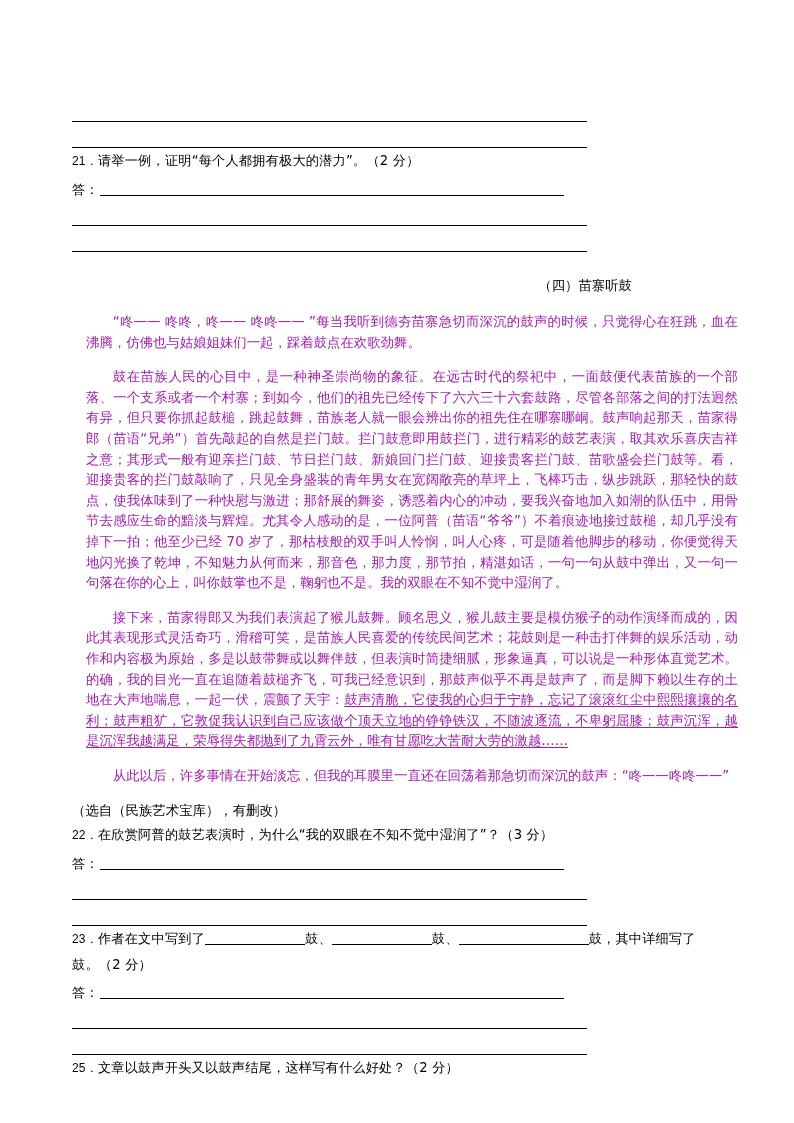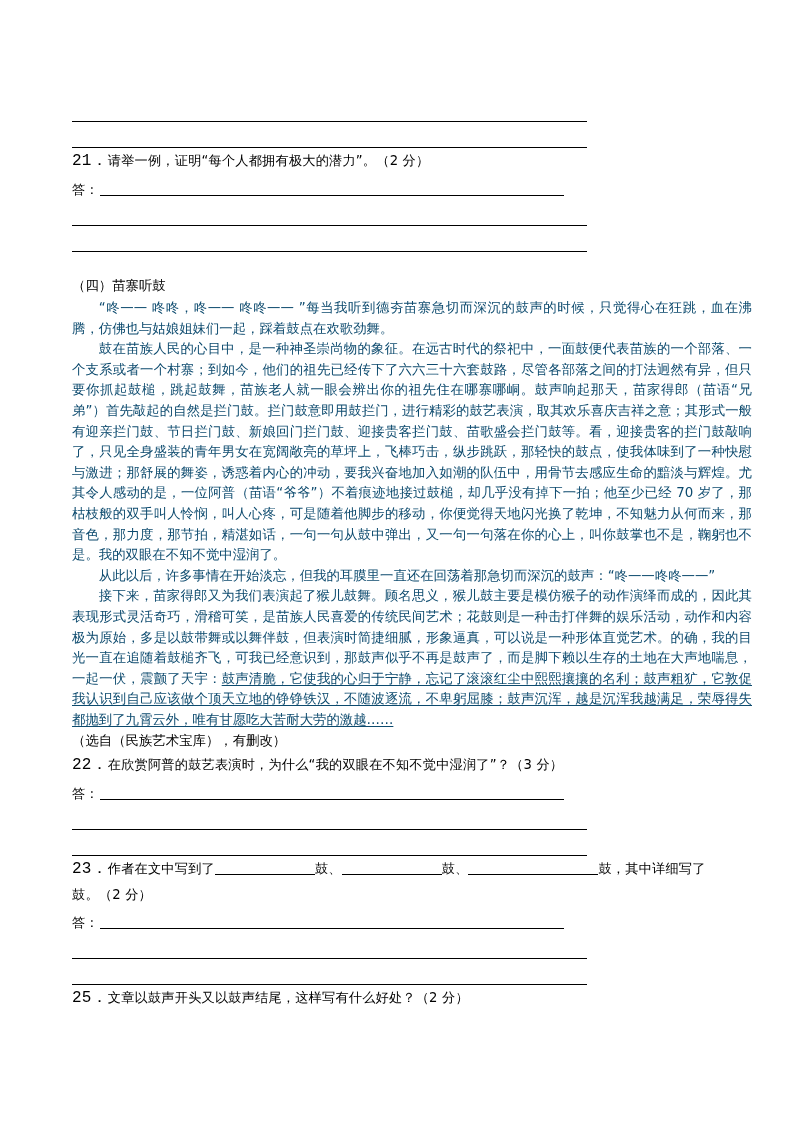--- a/index.html
+++ b/index.html
@@ -36,22 +36,22 @@
 
   
   .q-line {
     font-size: 13.2px;
     line-height: 25px;
     color: #000;
     white-space: nowrap;
     letter-spacing: 0.2px;
   }
   .q-num {
-    font-family: Liberation Mono, monospace;
-    font-size: 16px;
+    font-family: Liberation Sans, sans-serif;
+    font-size: 12px;
   }
   .ans-row {
     display: flex;
     align-items: flex-end;
     height: 26px;
   }
   .ans-label {
     font-size: 13.2px;
     line-height: 20px;
     padding-right: 2px;
@@ -59,34 +59,34 @@
   }
   .ans-rule {
     border-bottom: 1.6px solid #000;
     height: 0;
     position: relative;
     top: -4px;
   }
 
   
   .passage-title {
-    text-align: left;
+    text-align: right;
     font-size: 13.4px;
     line-height: 24px;
     margin-top: 22px;
     padding-right: 120px;
   }
   .para {
     font-size: 13.4px;
     line-height: 20.6px;
     text-align: justify;
     text-justify: inter-character;
     text-align-last: left;
-    color: #0c4a6e;
-    margin: 0;
+    color: #a21caf;
+    margin: 14px;
   }
   .para.indent {
     text-indent: 2em;
   }
   .u-line {
     text-decoration: underline;
     text-underline-offset: 2px;
   }
   .source {
     font-size: 13.4px;
@@ -128,23 +128,23 @@
     <div class="rule-row">
       <div class="rule-line" style="width:515px"></div>
     </div>
 
     <div class="passage-title">（四）苗寨听鼓</div>
 
     <div class="para indent">“咚—— 咚咚，咚—— 咚咚—— ”每当我听到德夯苗寨急切而深沉的鼓声的时候，只觉得心在狂跳，血在沸腾，仿佛也与姑娘姐妹们一起，踩着鼓点在欢歌劲舞。</div>
 
     <div class="para indent">鼓在苗族人民的心目中，是一种神圣崇尚物的象征。在远古时代的祭祀中，一面鼓便代表苗族的一个部落、一个支系或者一个村寨；到如今，他们的祖先已经传下了六六三十六套鼓路，尽管各部落之间的打法迥然有异，但只要你抓起鼓槌，跳起鼓舞，苗族老人就一眼会辨出你的祖先住在哪寨哪峒。鼓声响起那天，苗家得郎（苗语“兄弟”）首先敲起的自然是拦门鼓。拦门鼓意即用鼓拦门，进行精彩的鼓艺表演，取其欢乐喜庆吉祥之意；其形式一般有迎亲拦门鼓、节日拦门鼓、新娘回门拦门鼓、迎接贵客拦门鼓、苗歌盛会拦门鼓等。看，迎接贵客的拦门鼓敲响了，只见全身盛装的青年男女在宽阔敞亮的草坪上，飞棒巧击，纵步跳跃，那轻快的鼓点，使我体味到了一种快慰与激进；那舒展的舞姿，诱惑着内心的冲动，要我兴奋地加入如潮的队伍中，用骨节去感应生命的黯淡与辉煌。尤其令人感动的是，一位阿普（苗语“爷爷”）不着痕迹地接过鼓槌，却几乎没有掉下一拍；他至少已经 70 岁了，那枯枝般的双手叫人怜悯，叫人心疼，可是随着他脚步的移动，你便觉得天地闪光换了乾坤，不知魅力从何而来，那音色，那力度，那节拍，精湛如话，一句一句从鼓中弹出，又一句一句落在你的心上，叫你鼓掌也不是，鞠躬也不是。我的双眼在不知不觉中湿润了。</div>
 
+    <div class="para indent"><span>接下来，苗家得郎又为我们表演起了猴儿鼓舞。顾名思义，猴儿鼓主要是模仿猴子的动作演绎而成的，因此其表现形式灵活奇巧，滑稽可笑，是苗族人民喜爱的传统民间艺术；花鼓则是一种击打伴舞的娱乐活动，动作和内容极为原始，多是以鼓带舞或以舞伴鼓，但表演时简捷细腻，形象逼真，可以说是一种形体直觉艺术。的确，我的目光一直在追随着鼓槌齐飞，可我已经意识到，那鼓声似乎不再是鼓声了，而是脚下赖以生存的土地在大声地喘息，一起一伏，震颤了天宇：</span><span class="u-line">鼓声清脆，它使我的心归于宁静，忘记了滚滚红尘中熙熙攘攘的名利；鼓声粗犷，它敦促我认识到自己应该做个顶天立地的铮铮铁汉，不随波逐流，不卑躬屈膝；鼓声沉浑，越是沉浑我越满足，荣辱得失都抛到了九霄云外，唯有甘愿吃大苦耐大劳的激越……</span></div>
+
     <div class="para indent">从此以后，许多事情在开始淡忘，但我的耳膜里一直还在回荡着那急切而深沉的鼓声：“咚——咚咚——”</div>
-
-    <div class="para indent"><span>接下来，苗家得郎又为我们表演起了猴儿鼓舞。顾名思义，猴儿鼓主要是模仿猴子的动作演绎而成的，因此其表现形式灵活奇巧，滑稽可笑，是苗族人民喜爱的传统民间艺术；花鼓则是一种击打伴舞的娱乐活动，动作和内容极为原始，多是以鼓带舞或以舞伴鼓，但表演时简捷细腻，形象逼真，可以说是一种形体直觉艺术。的确，我的目光一直在追随着鼓槌齐飞，可我已经意识到，那鼓声似乎不再是鼓声了，而是脚下赖以生存的土地在大声地喘息，一起一伏，震颤了天宇：</span><span class="u-line">鼓声清脆，它使我的心归于宁静，忘记了滚滚红尘中熙熙攘攘的名利；鼓声粗犷，它敦促我认识到自己应该做个顶天立地的铮铮铁汉，不随波逐流，不卑躬屈膝；鼓声沉浑，越是沉浑我越满足，荣辱得失都抛到了九霄云外，唯有甘愿吃大苦耐大劳的激越……</span></div>
 
     <div class="source">（选自（民族艺术宝库），有删改）</div>
 
     <div class="q-line">
       <span class="q-num">22．</span><span>在欣赏阿普的鼓艺表演时，为什么“我的双眼在不知不觉中湿润了”？（3 分）</span>
     </div>
     <div class="ans-row">
       <span class="ans-label">答：</span>
       <span class="ans-rule" style="width:464px"></span>
     </div>

